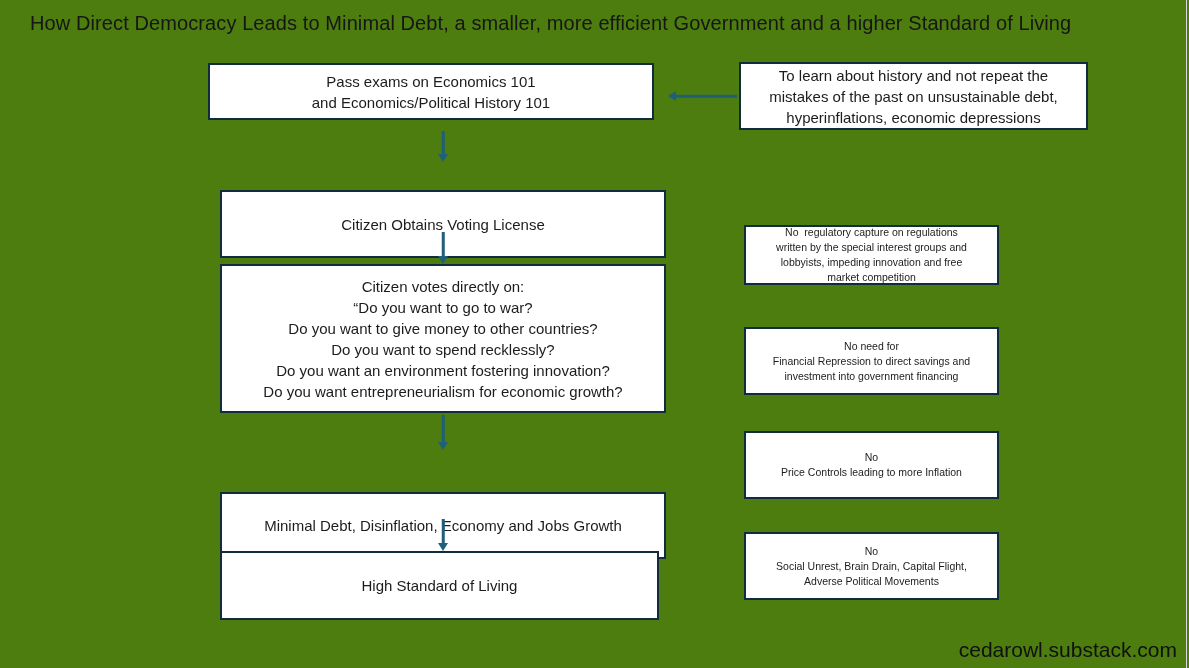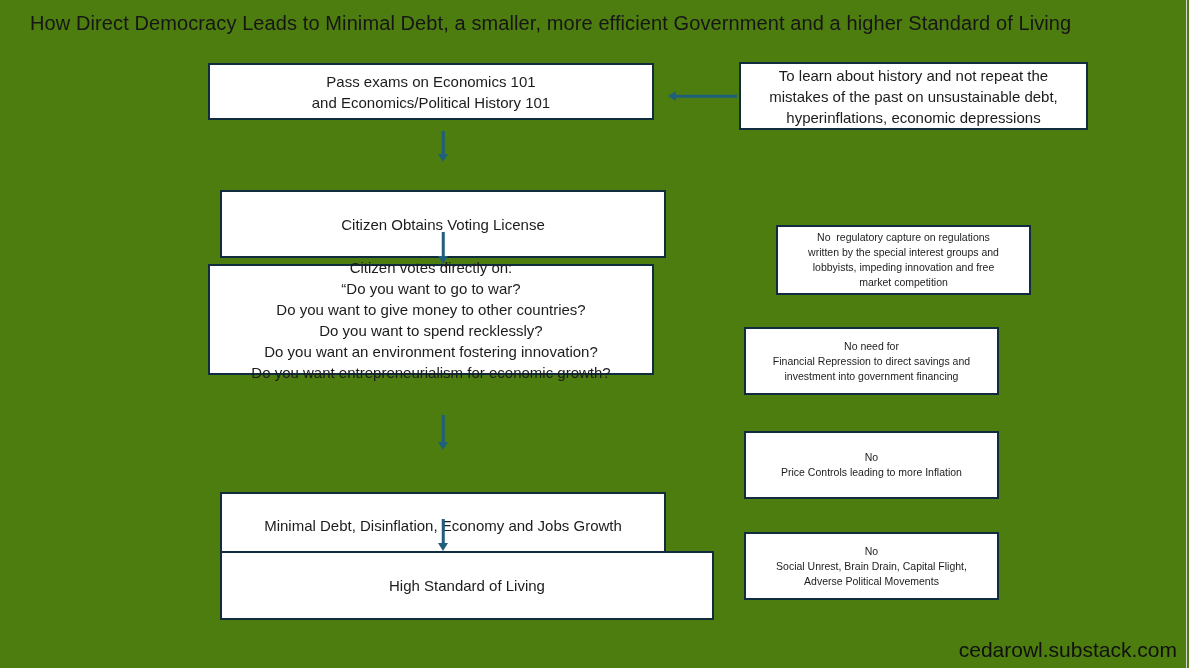--- a/index.html
+++ b/index.html
@@ -27,25 +27,25 @@
     display:flex;align-items:center;justify-content:center;
     text-align:center;white-space:pre-wrap;
     color:var(--text);
     box-sizing:border-box;
     padding:2px 6px;
   }
   .f15{font-size:15px;line-height:21px;}
   .f10{font-size:10.5px;line-height:15px;}
   .b1{left:208px;top:63px;width:446px;height:57px;}
   .b2{left:220px;top:162px;width:446px;height:68px;margin-top:28px;}
-  .b3{left:208px;top:264px;width:446px;height:111px;}
+  .b3{left:220px;top:264px;width:446px;height:149px;}
   .b4{left:220px;top:450px;width:446px;height:67px;margin-top:42px;}
-  .b5{left:220px;top:551px;width:494px;height:69px;}
+  .b5{left:220px;top:551px;width:439px;height:69px;}
   .n1{left:739px;top:62px;width:349px;height:68px;}
-  .n2{left:744px;top:225px;width:255px;height:70px;margin-left:32px;}
+  .n2{left:744px;top:225px;width:255px;height:60px;}
   .n3{left:744px;top:327px;width:255px;height:68px;text-align:center;}
   .n4{left:744px;top:431px;width:255px;height:68px;}
   .n5{left:744px;top:532px;width:255px;height:68px;}
   .varrow{position:absolute;width:12px;}
   .varrow .shaft{
     position:absolute;left:50%;transform:translateX(-50%);
     top:0;bottom:4px;width:2.5px;background:var(--arrow);
   }
   .varrow .head{
     position:absolute;left:50%;transform:translateX(-50%);bottom:0;

